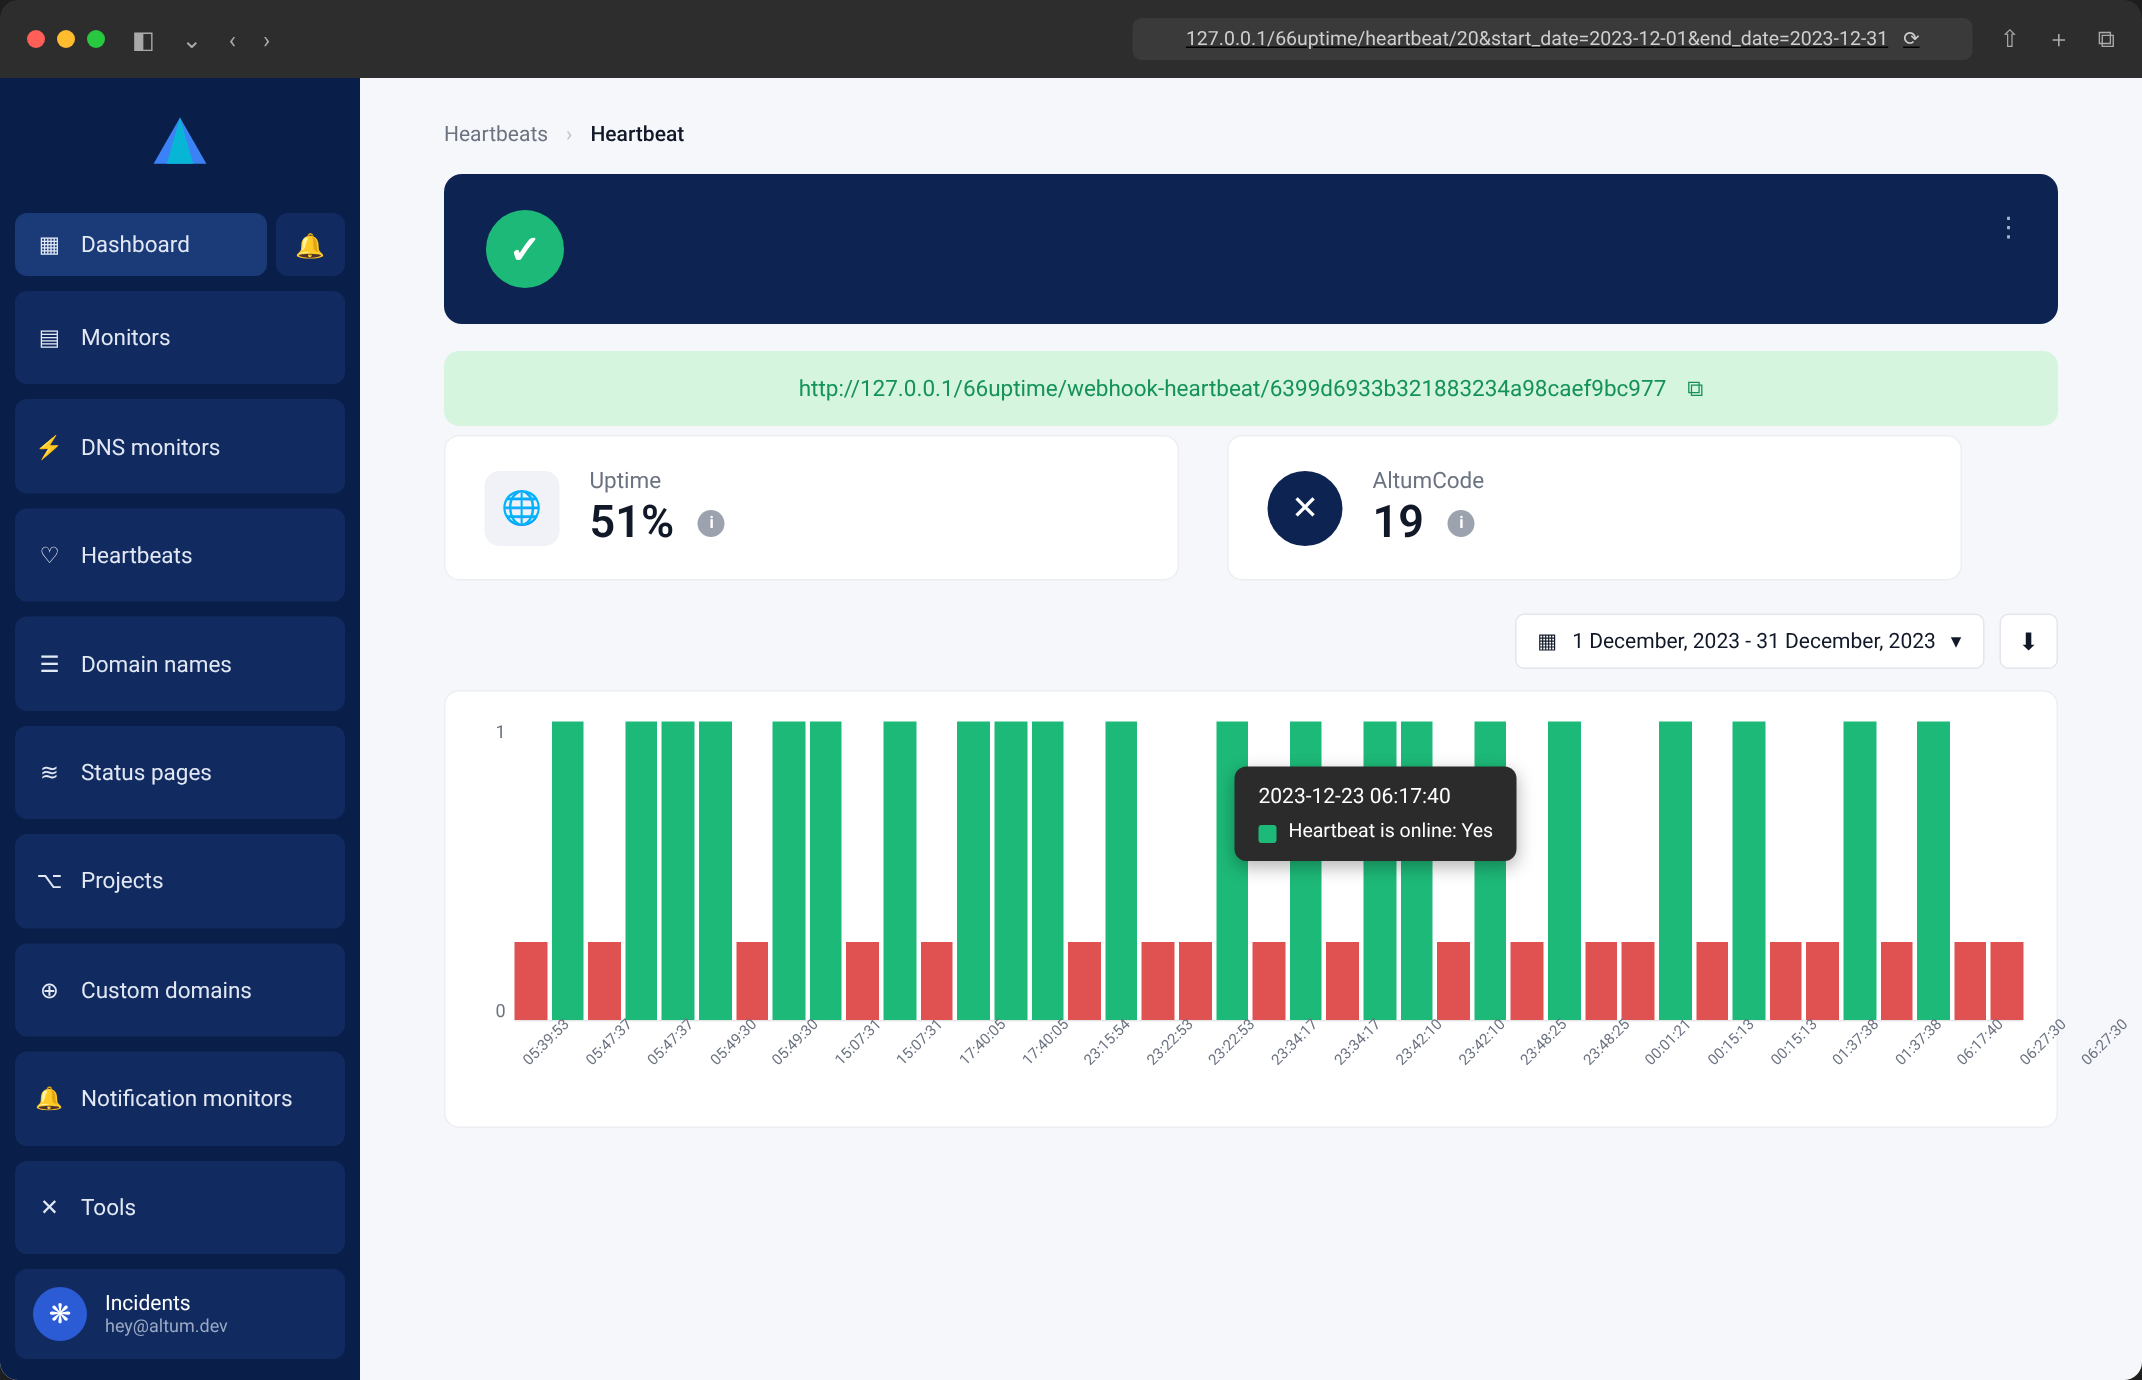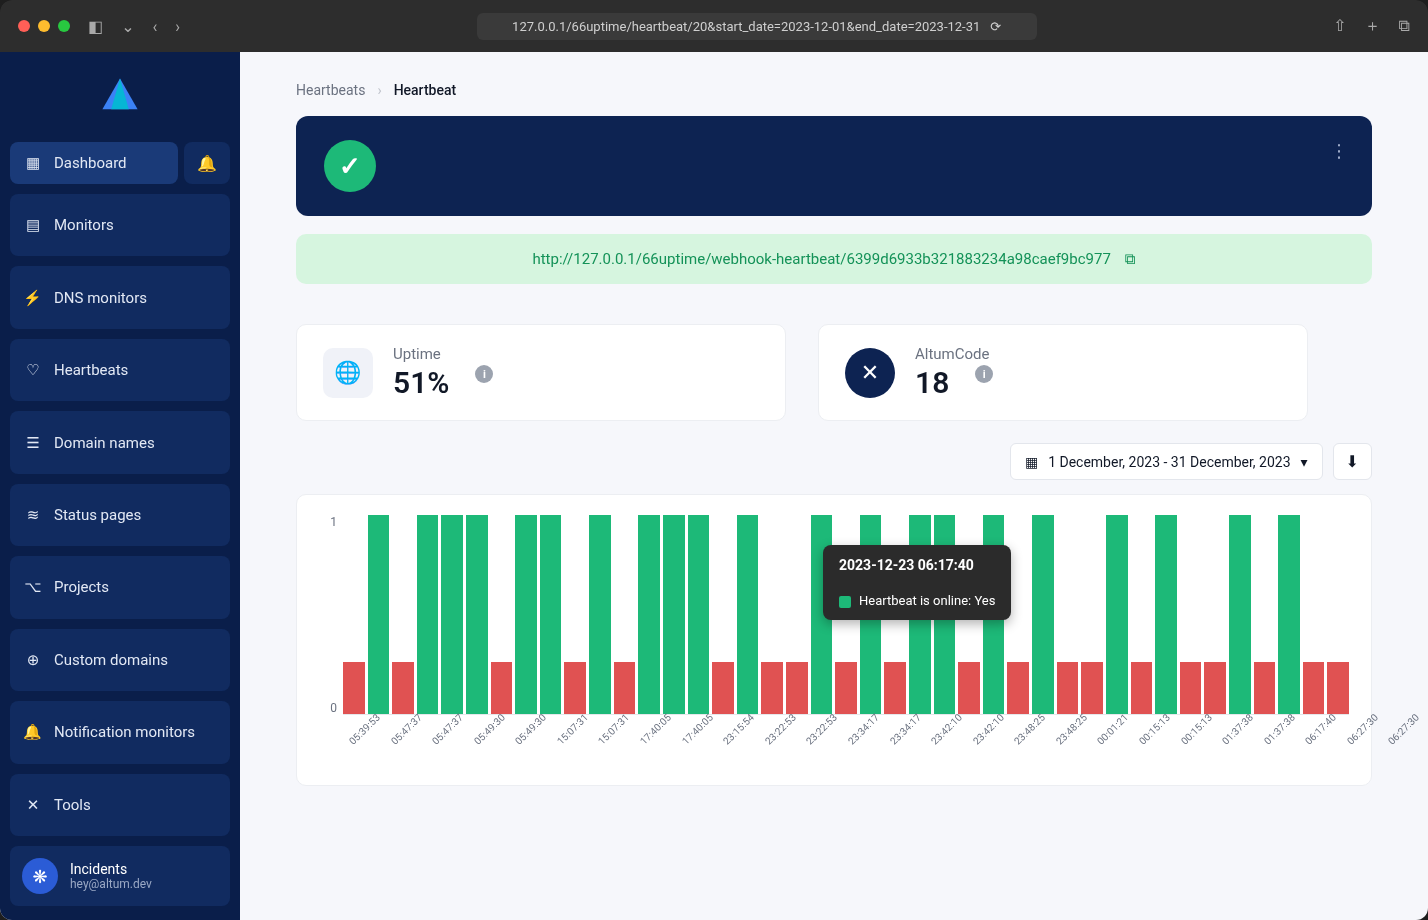--- a/index.html
+++ b/index.html
@@ -4,21 +4,21 @@
 <style>
 * { margin:0; padding:0; box-sizing:border-box; font-family:-apple-system,BlinkMacSystemFont,"Segoe UI",Roboto,sans-serif; }
 body { background:#1e1e1e; width:1428px; height:920px; overflow:hidden; border-radius:12px; }
 
 
 .browser-chrome { height:52px; background:#2d2d2d; display:flex; align-items:center; padding:0 18px; gap:18px; border-radius:12px 12px 0 0; }
 .traffic-lights { display:flex; gap:8px; }
 .traffic-lights span { width:12px; height:12px; border-radius:50%; }
 .tl-r{background:#ff5f57}.tl-y{background:#febc2e}.tl-g{background:#28c840}
 .chrome-icon { color:#a9a9a9; font-size:16px; }
-.url-bar { flex:1; display:flex; justify-content:center; }
+.url-bar { flex:1; display:flex; justify-content:flex-end;text-decoration:underline; }
 .url-box { background:#3a3a3a; color:#cfcfcf; padding:6px 20px; border-radius:6px; font-size:13px; display:flex; align-items:center; gap:10px; width:560px; justify-content:center;}
 .chrome-right { display:flex; gap:18px; color:#a9a9a9; font-size:16px;}
 
 .app { display:flex; height:calc(920px - 52px); background:#f6f7fb; }
 
 
 .sidebar { width:240px; background:#0a1e4a; color:#d4dbe8; display:flex; flex-direction:column; padding:14px 10px; gap:10px;}
 .logo { display:flex; justify-content:center; padding:8px 0 14px; }
 .logo svg { width:44px; height:44px; }
 .nav-row { display:flex; gap:6px; }
@@ -36,47 +36,47 @@
 .breadcrumb .sep{color:#c0c4cc}
 .bc-current{color:#111827;font-weight:500}
 
 .header-card{background:#0d2352;border-radius:12px;padding:24px 28px;display:flex;align-items:center;gap:22px;color:#fff;margin-bottom:18px;position:relative}
 .status-circle{width:52px;height:52px;border-radius:50%;background:#1db978;display:flex;align-items:center;justify-content:center;color:#fff;font-size:26px;font-weight:bold}
 .header-title{font-size:28px;font-weight:600;margin-bottom:4px}
 .header-sub{font-size:15px;color:#c8d2e6}
 .header-sub b{color:#fff}
 .kebab{position:absolute;right:24px;top:24px;color:#a8b4d0;font-size:18px;cursor:pointer}
 
-.webhook-box{background:#d6f5df;border-radius:10px;padding:16px;text-align:center;margin-bottom:40px;color:#149258;font-family:ui-monospace,Menlo,monospace;font-size:15px;display:flex;justify-content:center;align-items:center;gap:14px}
+.webhook-box{background:#d6f5df;border-radius:10px;padding:16px;text-align:center;margin-bottom:6px;color:#149258;font-family:ui-monospace,Menlo,monospace;font-size:15px;display:flex;justify-content:center;align-items:center;gap:14px}
 .copy-icon{cursor:pointer;color:#149258}
 
 .stats-row{display:flex;gap:32px;margin-bottom:22px}
 .stat-card{background:#fff;border:1px solid #eceef2;border-radius:10px;padding:20px 26px;display:flex;gap:20px;align-items:center;flex:1;max-width:490px}
 .stat-icon{width:50px;height:50px;border-radius:10px;background:#f0f2f8;display:flex;align-items:center;justify-content:center;font-size:22px;color:#475569}
 .stat-icon.dark{background:#0d2352;color:#fff;border-radius:50%}
 .stat-label{color:#6b7280;font-size:15px;margin-bottom:2px}
-.stat-value{font-size:30px;font-weight:600;color:#111827;display:flex;align-items:flex-start;gap:26px}
+.stat-value{font-size:30px;font-weight:600;color:#111827;display:flex;align-items:center;gap:16px}
 .info-i{width:18px;height:18px;border-radius:50%;background:#9ca3af;color:#fff;font-size:11px;display:inline-flex;align-items:center;justify-content:center;font-weight:bold}
 
 .toolbar{display:flex;justify-content:flex-end;gap:10px;margin-bottom:14px}
 .date-picker{background:#fff;border:1px solid #e3e6ec;border-radius:6px;padding:8px 14px;display:flex;gap:10px;align-items:center;font-size:14px;color:#111827;cursor:pointer}
 .dl-btn{background:#fff;border:1px solid #e3e6ec;border-radius:6px;padding:8px 12px;cursor:pointer;color:#111827}
 
 .chart-card{background:#fff;border:1px solid #eceef2;border-radius:10px;padding:20px 22px 30px;position:relative}
 .chart-area{position:relative;height:240px;margin-left:24px}
 .y-axis{position:absolute;left:-22px;top:0;height:200px;display:flex;flex-direction:column;justify-content:space-between;font-size:12px;color:#6b7280;align-items:flex-end;width:16px}
 .bars{display:flex;gap:3px;height:200px;align-items:flex-end;border-bottom:1px solid #e5e7eb}
 .bar{flex:1;min-width:0}
 .bar.up{background:#1db978;height:100%}
 .bar.down{background:#e05252;height:26%}
 .x-labels{display:flex;gap:3px;margin-top:6px}
 .x-labels span{flex:1;font-size:10px;color:#6b7280;transform:rotate(-45deg);transform-origin:top left;white-space:nowrap;position:relative;top:18px;left:4px}
 
 .tooltip{position:absolute;background:#2b2b2b;color:#fff;border-radius:8px;padding:12px 16px;font-size:14px;left:480px;top:30px;pointer-events:none;box-shadow:0 4px 12px rgba(0,0,0,.3)}
-.tooltip-title{font-weight:700;margin-bottom:20px}
+.tooltip-title{font-weight:400;margin-bottom:8px}
 .tooltip-row{display:flex;gap:8px;align-items:flex-end;font-size:13px}
 .swatch{width:12px;height:12px;background:#1db978;border-radius:2px}
 </style>
 </head>
 <body>
 
 <div class="browser-chrome">
   <div class="traffic-lights">
     <span class="tl-r"></span>
     <span class="tl-y"></span>
@@ -188,21 +188,21 @@
               <span>51%</span>
               <span class="info-i">i</span>
             </div>
         </div>
       </div>
       <div class="stat-card">
         <div class="stat-icon dark">✕</div>
         <div>
           <div class="stat-label">AltumCode</div>
           <div class="stat-value">
-              <span>18</span>
+              <span>19</span>
               <span class="info-i">i</span>
             </div>
         </div>
       </div>
     </div>
 
     <div class="toolbar">
       <div class="date-picker">
         <span>▦</span>
         <span>1 December, 2023 - 31 December, 2023</span>

